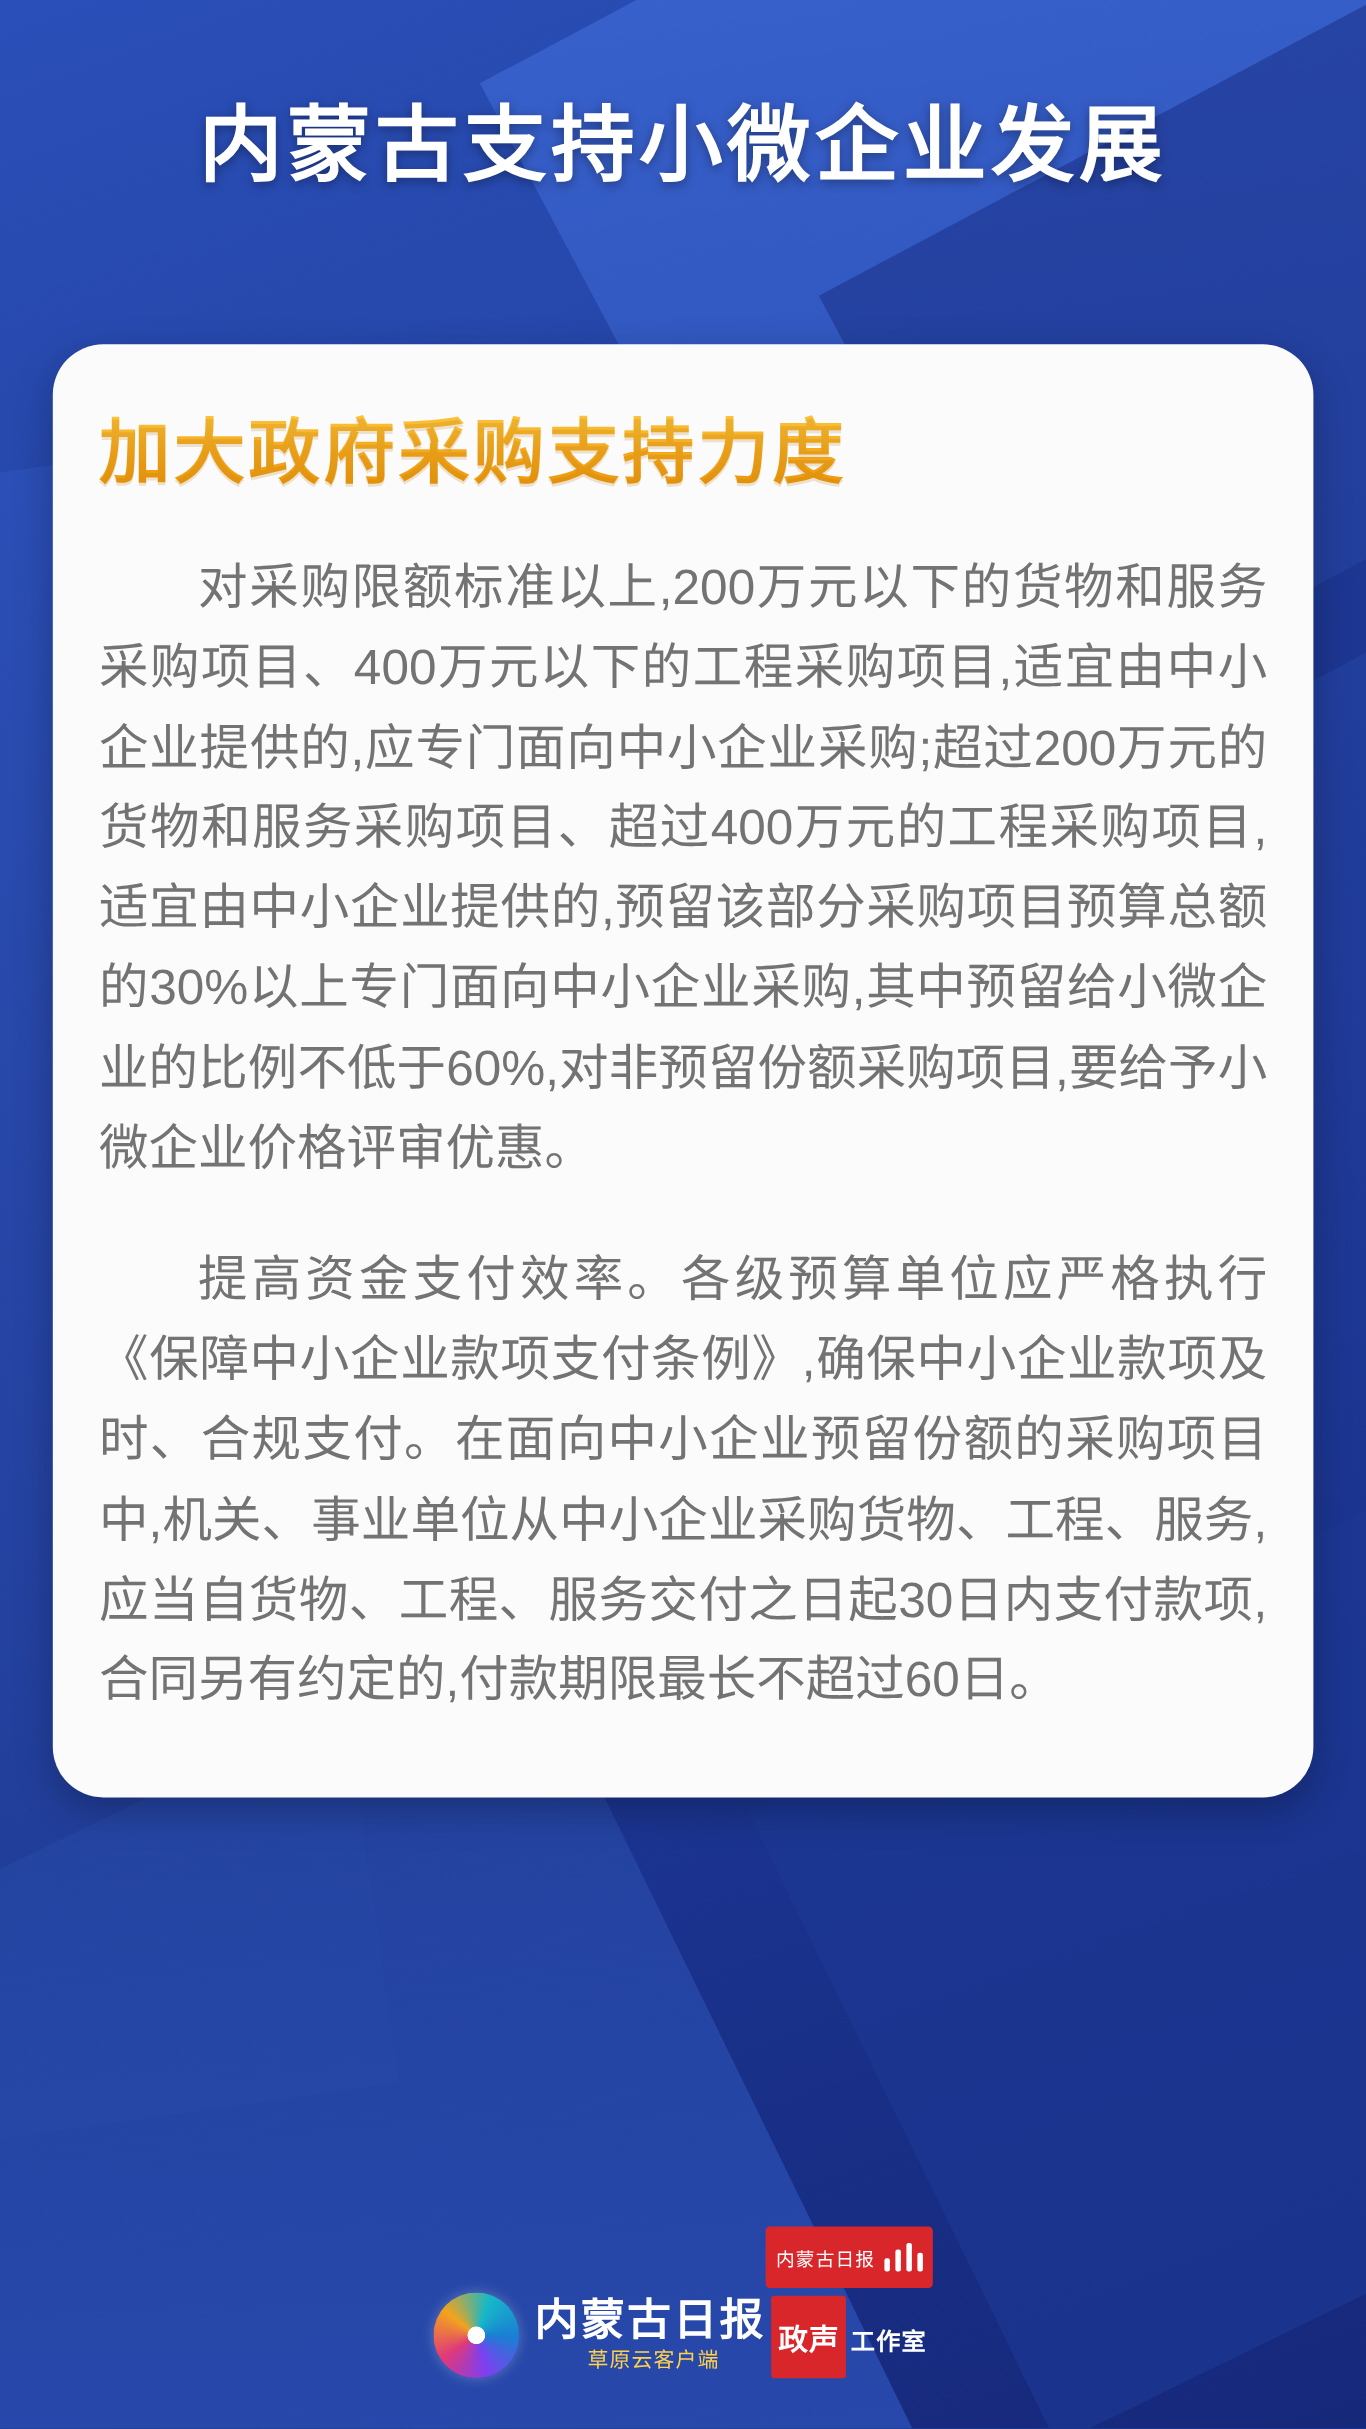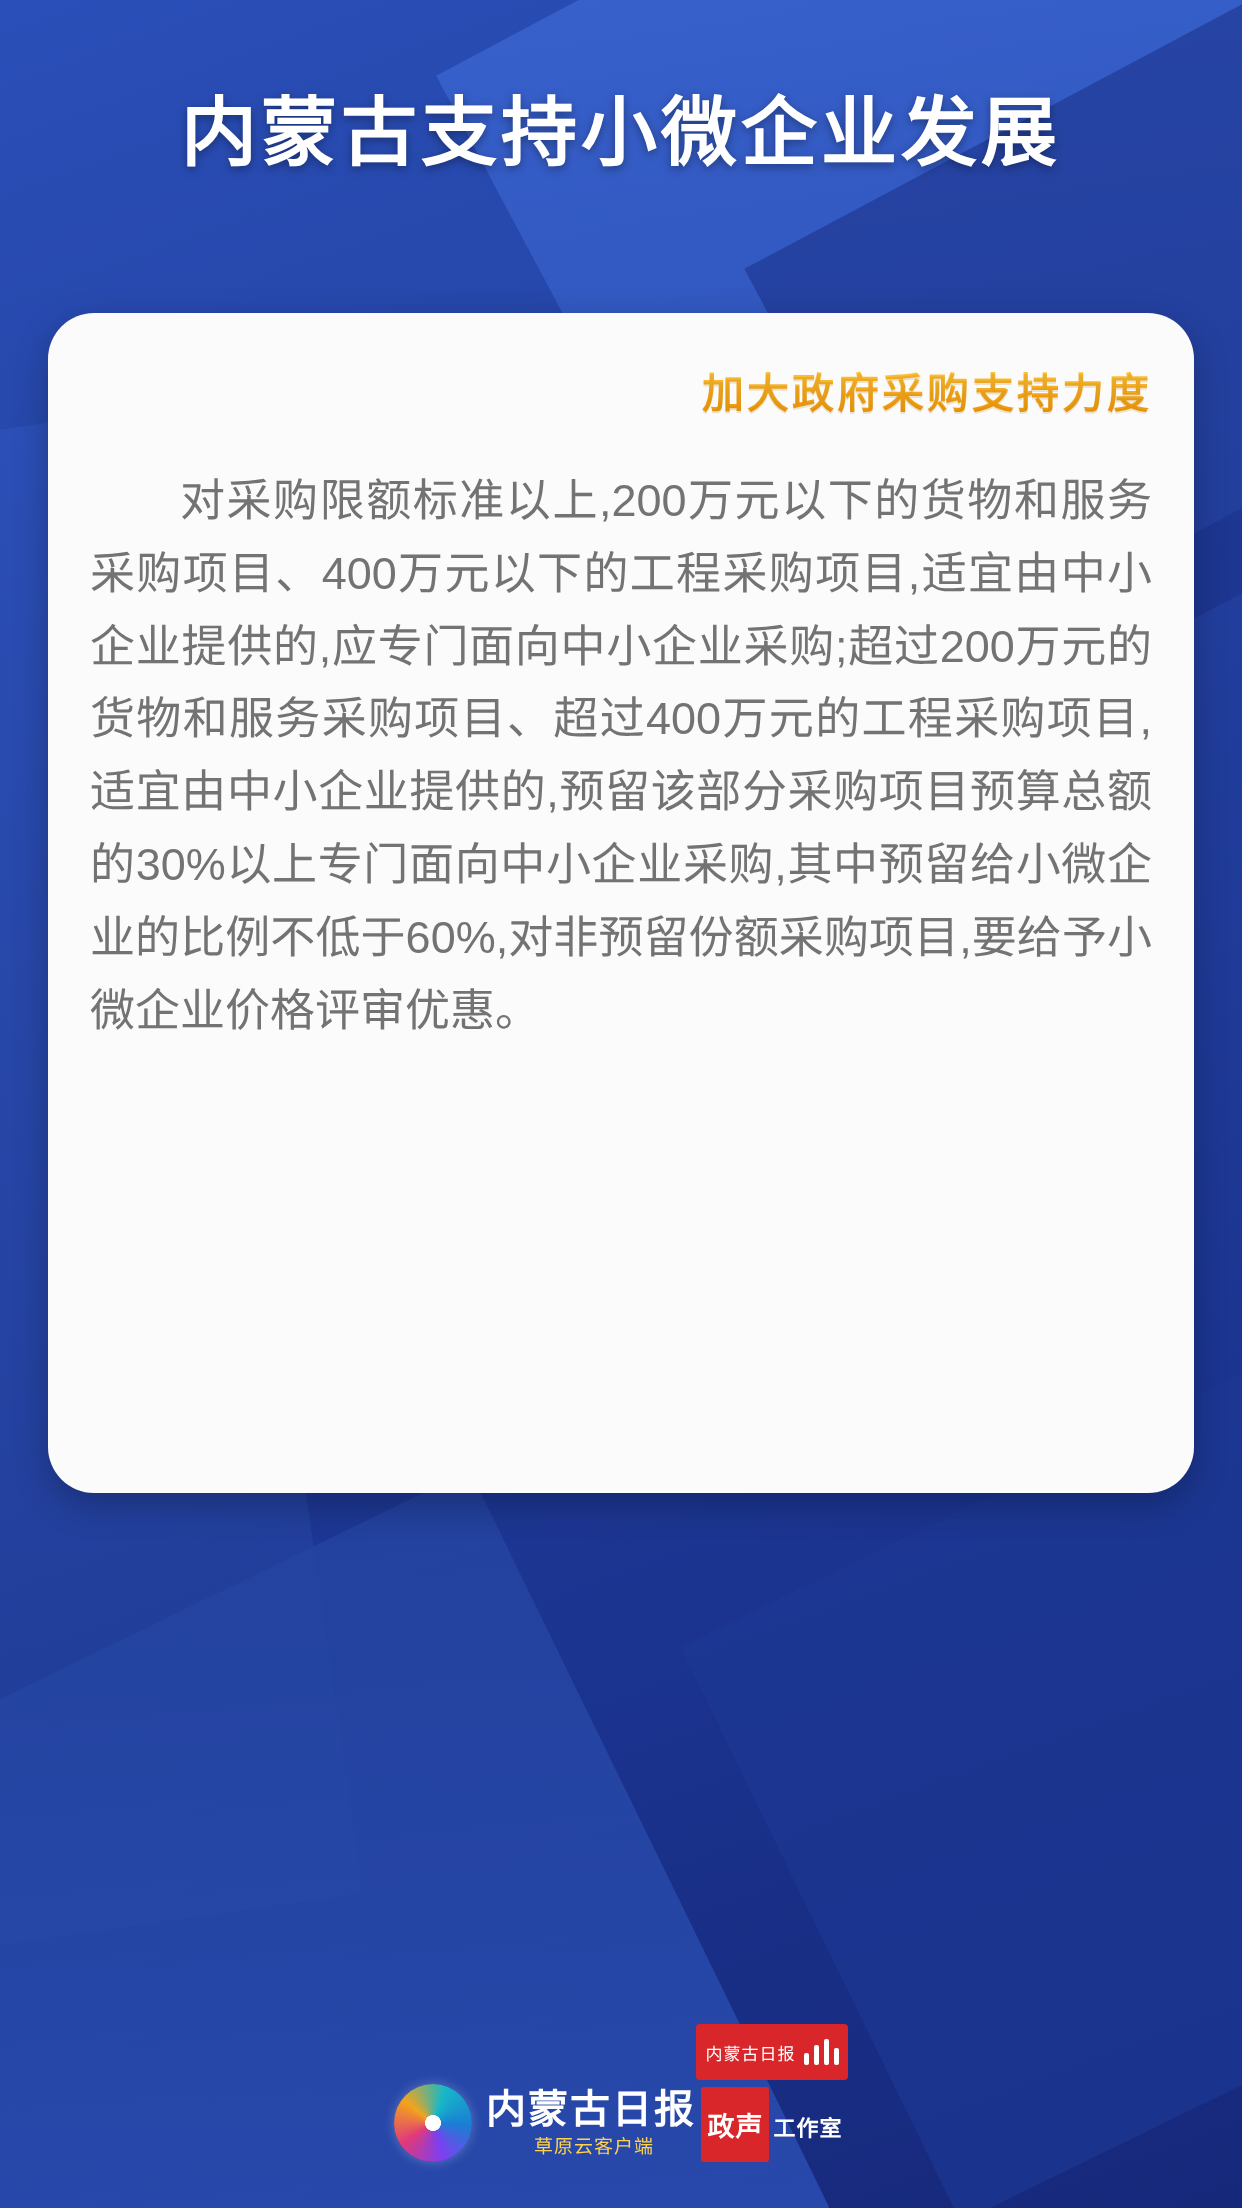--- a/index.html
+++ b/index.html
@@ -89,22 +89,22 @@
     margin: 82px 48px 0 48px;
     background: #fbfbfb;
     border-radius: 46px;
     padding: 46px 42px 70px 42px;
     box-shadow: 0 12px 34px rgba(0, 0, 0, .25);
     min-height: 1180px;
     box-sizing: border-box;
   }
 
   .card-title {
-    text-align: right;
-    font-size: 42px;
+    text-align: left;
+    font-size: 65px;
     font-weight: bold;
     letter-spacing: 3px;
     font-family: Liberation Mono, monospace;
     background: linear-gradient(180deg, #ffd24a 0%, #f4a81e 55%, #e89206 100%);
     -webkit-background-clip: text;
     background-clip: text;
     color: #f2b31b;
     -webkit-text-fill-color: transparent;
     text-shadow: 0 2px 0 rgba(180, 110, 0, .18);
     margin-bottom: 44px;
@@ -235,20 +235,21 @@
   <div class="deco deco-3"></div>
   <div class="deco deco-4"></div>
 
   <div class="header">
     <h1 class="header-title">内蒙古支持小微企业发展</h1>
   </div>
 
   <div class="card">
     <div class="card-title">加大政府采购支持力度</div>
     <p class="para">对采购限额标准以上,200万元以下的货物和服务采购项目、400万元以下的工程采购项目,适宜由中小企业提供的,应专门面向中小企业采购;超过200万元的货物和服务采购项目、超过400万元的工程采购项目,适宜由中小企业提供的,预留该部分采购项目预算总额的30%以上专门面向中小企业采购,其中预留给小微企业的比例不低于60%,对非预留份额采购项目,要给予小微企业价格评审优惠。</p>
+    <p class="para">提高资金支付效率。各级预算单位应严格执行《保障中小企业款项支付条例》,确保中小企业款项及时、合规支付。在面向中小企业预留份额的采购项目中,机关、事业单位从中小企业采购货物、工程、服务,应当自货物、工程、服务交付之日起30日内支付款项,合同另有约定的,付款期限最长不超过60日。</p>
   </div>
 
   <div class="footer">
 
     <div class="logo-group">
       <div class="logo-mark"></div>
       <div class="logo-text">
         <span class="main">内蒙古日报</span>
         <span class="sub">草原云客户端</span>
       </div>

